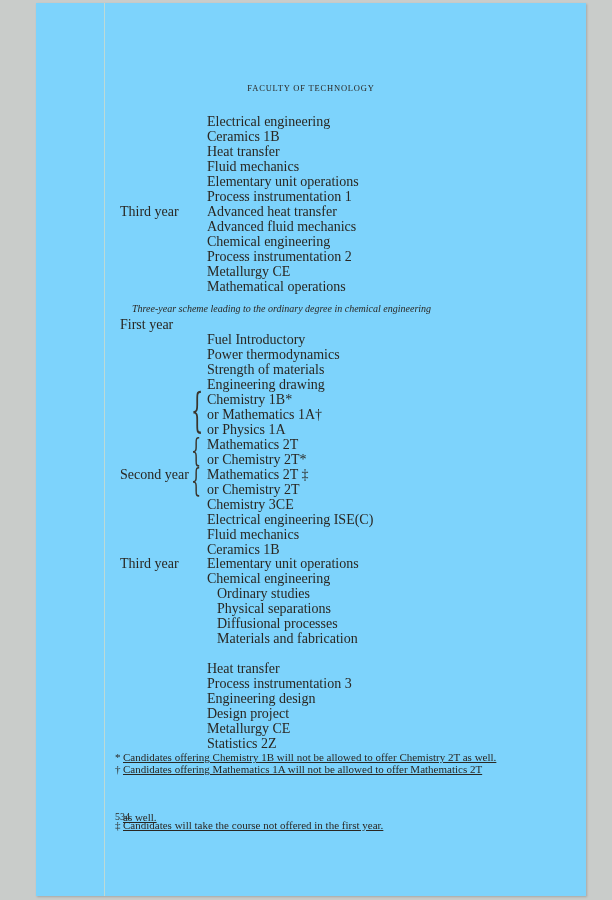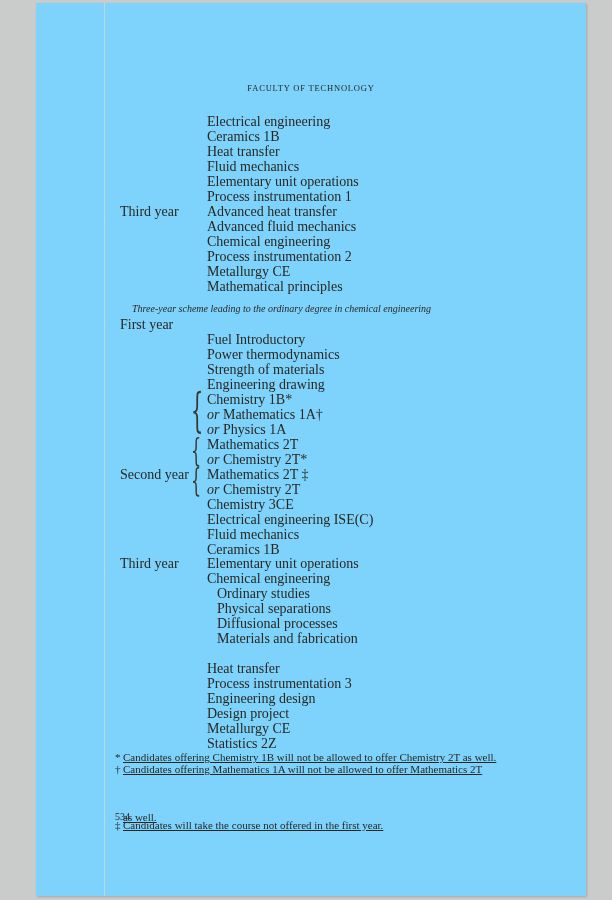--- a/index.html
+++ b/index.html
@@ -30,21 +30,21 @@
     }
     .line {
       position: absolute;
       font-size: 14px;
       line-height: 15px;
       white-space: nowrap;
     }
     .label { left: 84px; }
     .course { left: 171px; }
     .sub { left: 181px; }
-    .it { font-style: italic; }
+    .it { }
     .heading { left: 96px; font-style: italic; font-size: 10px; }
     .brace-glyph {
       position: absolute;
       left: 155px;
       font-family: "DejaVu Serif", serif;
       font-weight: 200;
       color: #3a352c;
       transform-origin: top left;
     }
     .fn {
@@ -69,21 +69,21 @@
   <div class="line course" style="top:156px">Fluid mechanics</div>
   <div class="line course" style="top:171px">Elementary unit operations</div>
   <div class="line course" style="top:186px">Process instrumentation 1</div>
 
   <div class="line label" style="top:201px">Third year</div>
   <div class="line course" style="top:201px">Advanced heat transfer</div>
   <div class="line course" style="top:216px">Advanced fluid mechanics</div>
   <div class="line course" style="top:231px">Chemical engineering</div>
   <div class="line course" style="top:246px">Process instrumentation 2</div>
   <div class="line course" style="top:261px">Metallurgy CE</div>
-  <div class="line course" style="top:276px">Mathematical principles</div>
+  <div class="line course" style="top:276px">Mathematical operations</div>
 
   <div class="line heading" style="top:298px">Three-year scheme leading to the ordinary degree in chemical engineering</div>
 
   <div class="line label" style="top:314px">First year</div>
   <div class="line course" style="top:329px">Fuel Introductory</div>
   <div class="line course" style="top:344px">Power thermodynamics</div>
   <div class="line course" style="top:359px">Strength of materials</div>
   <div class="line course" style="top:374px">Engineering drawing</div>
 
   <div class="brace-glyph" style="top:384px; font-size:46px; line-height:46px; transform: scaleX(0.42);">{</div>

